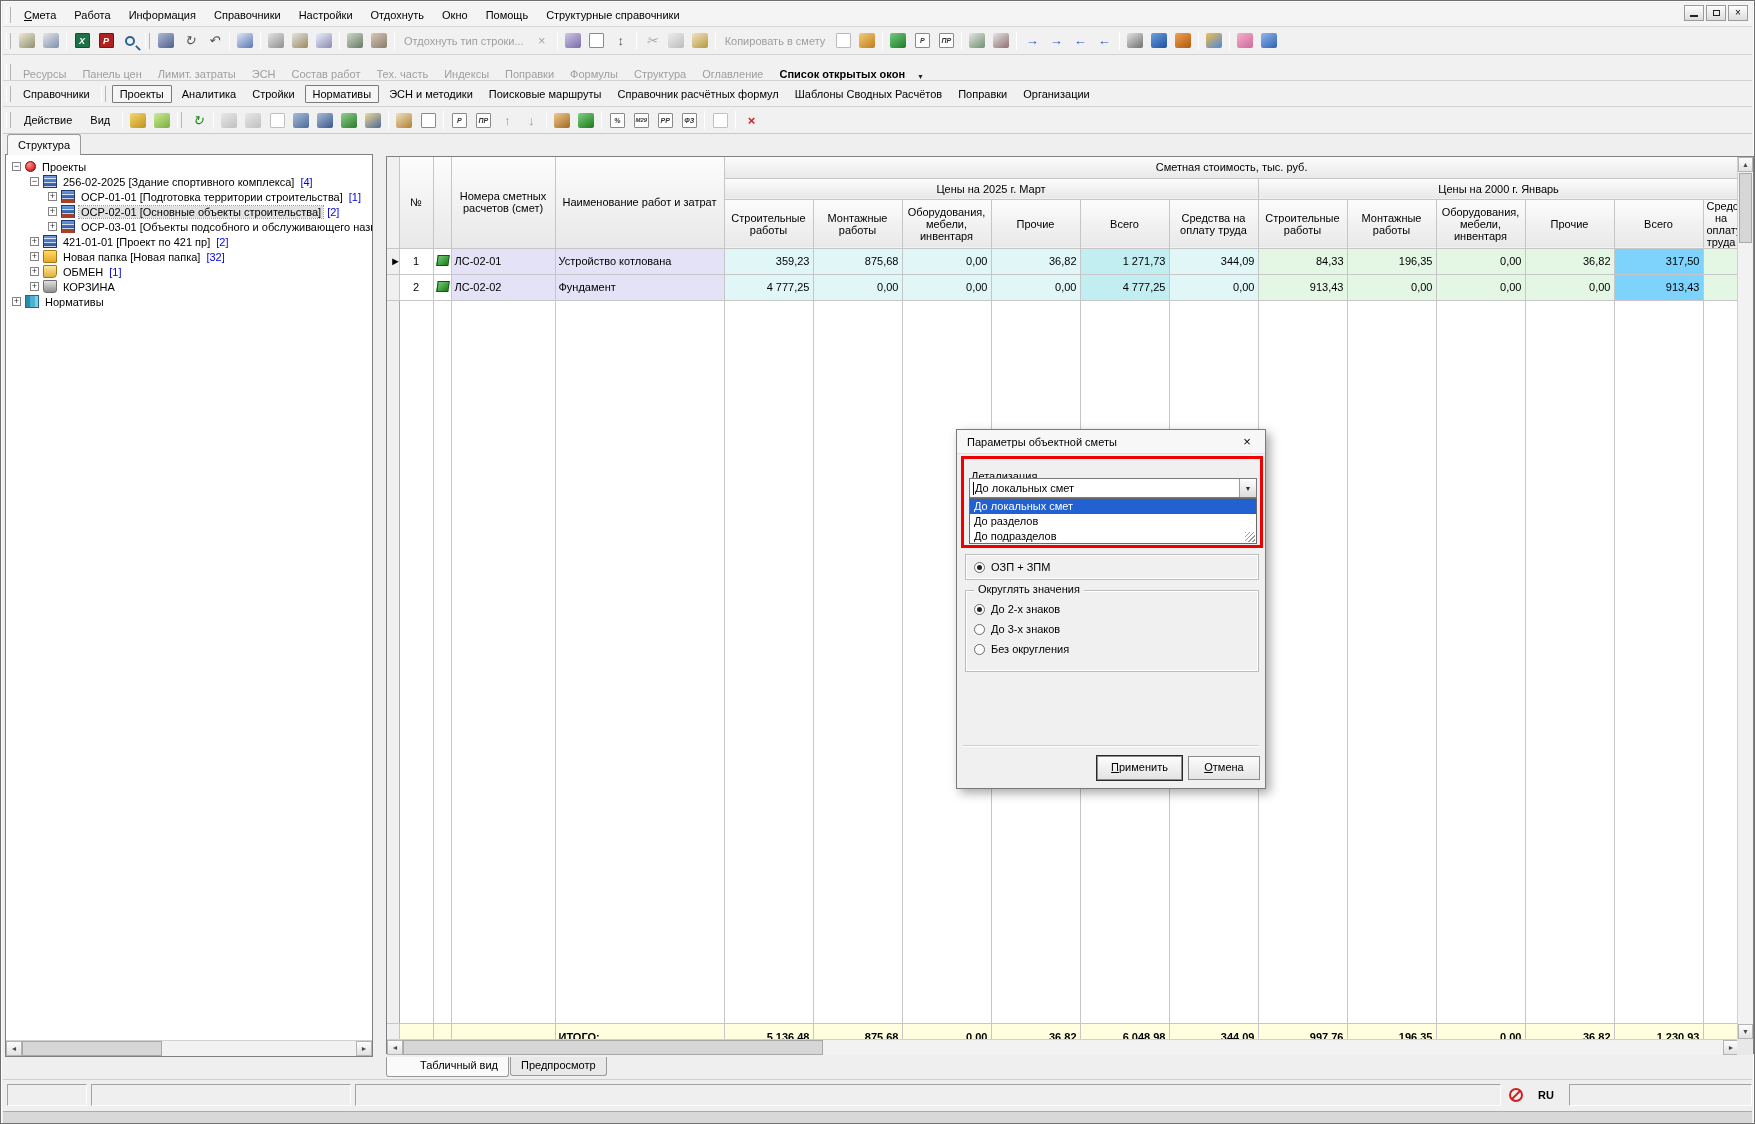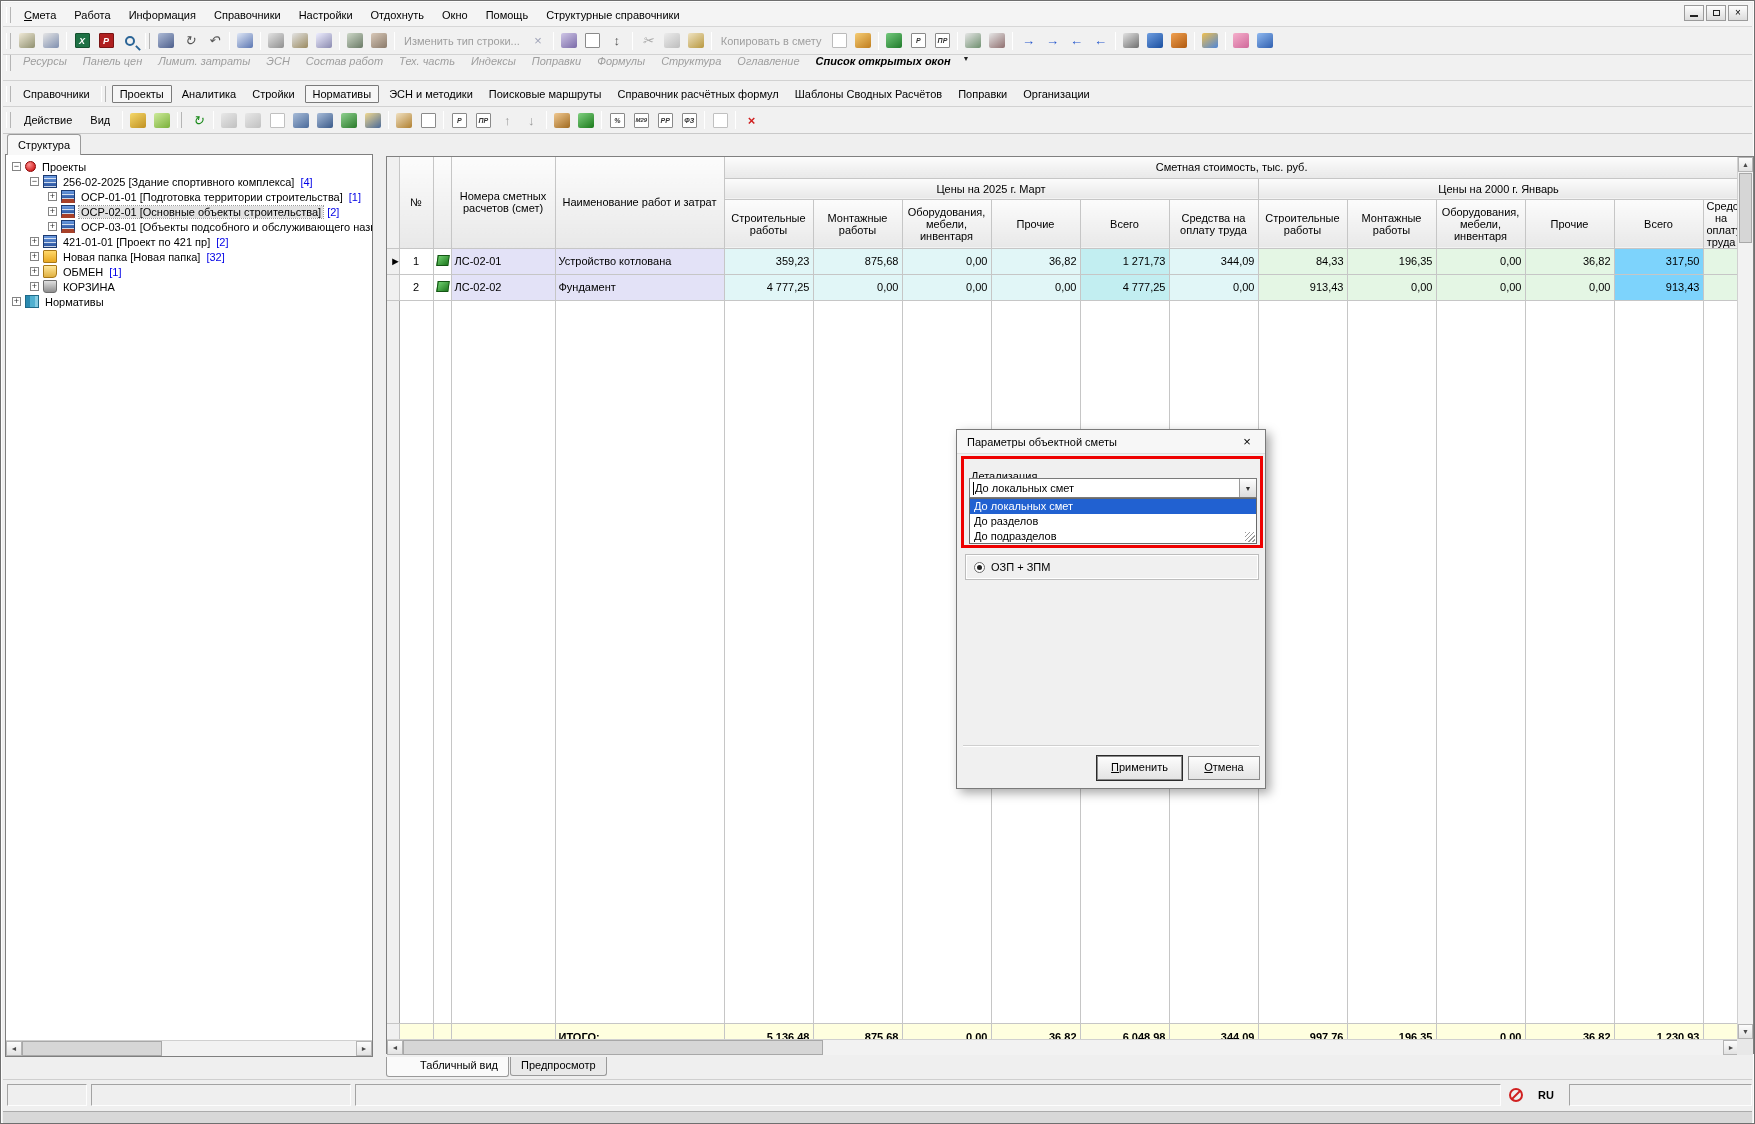--- a/index.html
+++ b/index.html
@@ -12,21 +12,21 @@
   .grip { width:5px; height:16px; border-left:1px solid #fff; border-right:1px solid #b5b5b5; margin:0 4px 0 3px; }
   .menu-item { padding:3px 9px; cursor:default; }
   .menu-item.hot::first-letter { text-decoration:underline; }
   .winbtns { position:absolute; right:4px; top:2px; display:flex; gap:2px; }
   .wbtn { width:20px; height:16px; background:linear-gradient(#fdfdfd,#dcdcdc); border:1px solid #9a9a9a; display:flex; align-items:center; justify-content:center; font-size:10px; line-height:10px; }
   .wbtn .bar { width:8px; height:2px; background:#222; margin-top:6px; }
   .wbtn .sq { width:7px; height:6px; border:1px solid #222; background:transparent; }
 
   
   .toolbar1 { position:absolute; left:2px; top:26px; right:2px; height:28px; background:#f1f1f1; border-bottom:1px solid #d2d2d2; display:flex; align-items:center; }
-  .toolbar2 { position:absolute; left:2px; top:54px; right:2px; height:26px; background:#f1f1f1; border-bottom:1px solid #d2d2d2; display:flex; align-items:flex-start;font-style:italic; }
+  .toolbar2 { position:absolute; left:2px; top:54px; right:2px; height:26px; background:#f1f1f1; border-bottom:1px solid #d2d2d2; display:flex; align-items:flex-end; }
   .tabsrow  { position:absolute; left:2px; top:80px; right:2px; height:26px; background:#f1f1f1; border-bottom:1px solid #d2d2d2; display:flex; align-items:center; }
   .actrow   { position:absolute; left:2px; top:106px; right:2px; height:27px; background:#f1f1f1; border-bottom:1px solid #c9c9c9; display:flex; align-items:center; }
   .tb { width:24px; height:22px; display:flex; align-items:center; justify-content:center; border:1px solid transparent; border-radius:2px; }
   .sep { width:1px; height:18px; background:#c2c2c2; border-right:1px solid #fff; margin:0 3px; }
   .g { width:16px; height:15px; border-radius:2px; background:linear-gradient(145deg,var(--a,#cfcfcf),var(--b,#8f8f8f)); }
   .pg { width:15px; height:15px; background:#fff; border:1px solid #8a8a8a; border-radius:1px; color:#333; font-weight:bold; font-size:7px; display:flex; align-items:center; justify-content:center; }
   .pg.grn { background:#1e7145; border-color:#14512f; color:#fff; font-size:9px; }
   .pg.red { background:#b02020; border-color:#7a1414; color:#fff; font-size:9px; }
   .ch { font-size:13px; line-height:13px; color:#555; background:none; width:auto; height:auto; }
   .mag { width:10px; height:10px; border:2px solid #2a6496; border-radius:50%; position:relative; }
@@ -197,21 +197,21 @@
         <i class="g" style="--a:#eef;--b:#8a8ab0"></i>
       </span>
     <span class="sep"></span>
     <span class="tb">
         <i class="g" style="--a:#cdd8c8;--b:#6a7a66"></i>
       </span>
     <span class="tb">
         <i class="g" style="--a:#d8c8b8;--b:#8a7a6a"></i>
       </span>
     <span class="sep"></span>
-    <span class="tlabel">Изменить тип строки...</span>
+    <span class="tlabel">Отдохнуть тип строки...</span>
     <span class="tb">
         <i class="ch" style="color:#a0a4b8">×</i>
       </span>
     <span class="sep"></span>
     <span class="tb">
         <i class="g" style="--a:#cfc6e6;--b:#7a6aa8"></i>
       </span>
     <span class="tb">
         <i class="pg"></i>
       </span>
@@ -637,20 +637,35 @@
         <div class="opt">До подразделов</div>
         <span class="lgrip"></span>
       </div>
     </div>
     <div class="gbox" style="top:124px;height:26px">
       <div class="optrow" style="height:24px">
         <span class="radio on"></span>
         <span>ОЗП + ЗПМ</span>
       </div>
     </div>
+    <div class="gbox" style="top:160px;height:82px">
+      <span class="glegend">Округлять значения</span>
+      <div class="optrow" style="margin-top:8px">
+        <span class="radio on"></span>
+        <span>До 2-х знаков</span>
+      </div>
+      <div class="optrow">
+        <span class="radio"></span>
+        <span>До 3-х знаков</span>
+      </div>
+      <div class="optrow">
+        <span class="radio"></span>
+        <span>Без округления</span>
+      </div>
+    </div>
     <div class="dsep"></div>
     <div class="dbtn default" style="left:140px;width:85px">
         <span>Применить</span>
       </div>
     <div class="dbtn" style="left:231px;width:72px">
         <span>Отмена</span>
       </div>
   </div>
 
   <div class="btabs">

